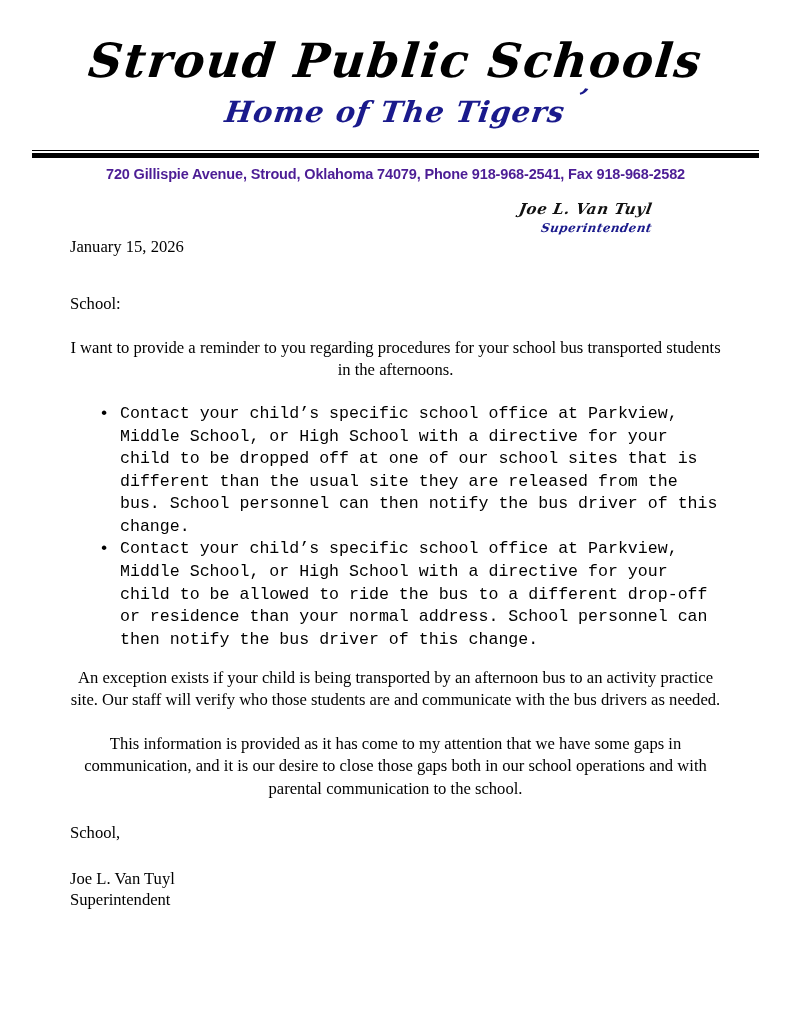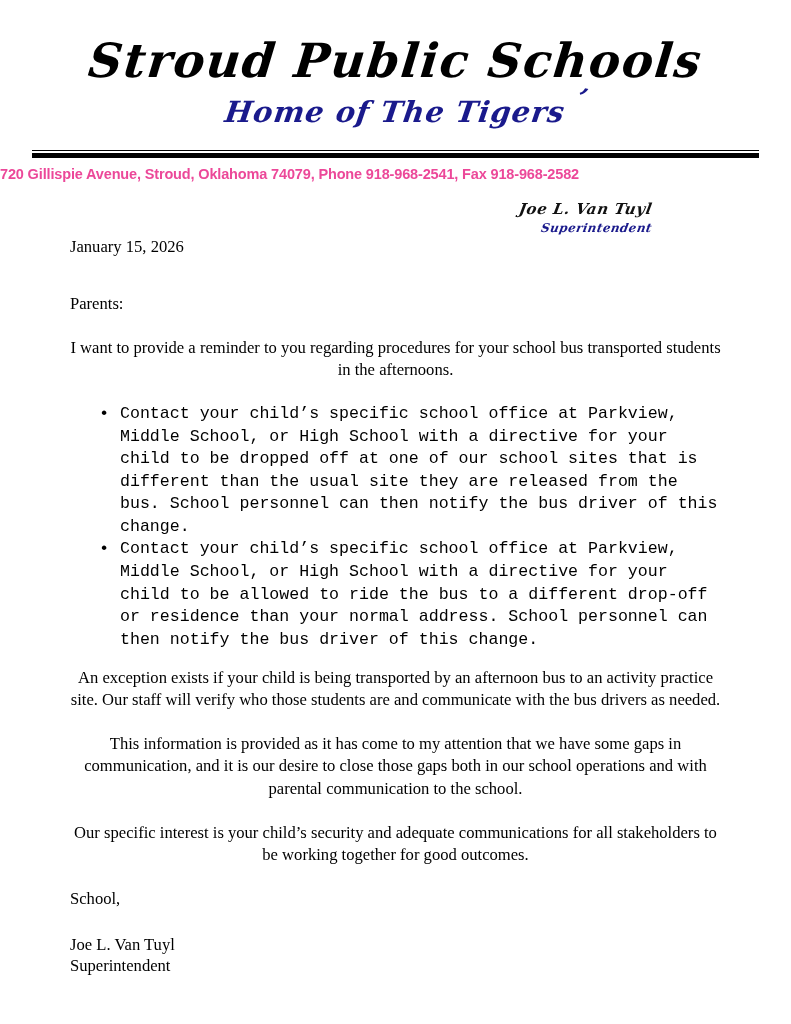--- a/index.html
+++ b/index.html
@@ -75,26 +75,27 @@
   }
   .rule-thick {
     height: 5px;
     background: #000000;
     width: 100%;
     margin-top: 2px;
   }
 
   
   .address-line {
+    text-align: center;
     font-family: "Liberation Sans", "DejaVu Sans", sans-serif;
     font-weight: bold;
     font-size: 14.5px;
     letter-spacing: -0.15px;
     margin-top: 8px;
-    color: #ec4899;
+    color: #4c1d95;
     white-space: nowrap;
   }
 
   
   .signature-block {
     margin-top: 18px;
     padding-right: 139px;
     text-align: right;
   }
   .signature-name {
@@ -199,35 +200,34 @@
     </span>
     <span class="sig-row">
       <span class="signature-title" id="sig-title" style="color: rgb(26, 26, 140);">Superintendent</span>
     </span>
   </div>
 
   <div class="body-wrap">
 
     <div class="date-line">January 15, 2026</div>
 
-    <div class="salutation">Parents:</div>
+    <div class="salutation">School:</div>
 
     <p class="para">I want to provide a reminder to you regarding procedures for your school bus transported students in the afternoons.</p>
 
     <ul class="bullets">
       <li>Contact your child’s specific school office at Parkview, Middle School, or High School with a directive for your child to be dropped off at one of our school sites that is different than the usual site they are released from the bus. School personnel can then notify the bus driver of this change.</li>
       <li>Contact your child’s specific school office at Parkview, Middle School, or High School with a directive for your child to be allowed to ride the bus to a different drop-off or residence than your normal address. School personnel can then notify the bus driver of this change.</li>
     </ul>
 
 
     <p class="para">An exception exists if your child is being transported by an afternoon bus to an activity practice site. Our staff will verify who those students are and communicate with the bus drivers as needed.</p>
 
     <p class="para">This information is provided as it has come to my attention that we have some gaps in communication, and it is our desire to close those gaps both in our school operations and with parental communication to the school.</p>
 
-    <p class="para">Our specific interest is your child’s security and adequate communications for all stakeholders to be working together for good outcomes.</p>
 
     <p class="closing">School,</p>
 
     <p class="sign-off-name">Joe L. Van Tuyl</p>
     <p class="sign-off-title">Superintendent</p>
 
   </div>
 
 </div>
 

